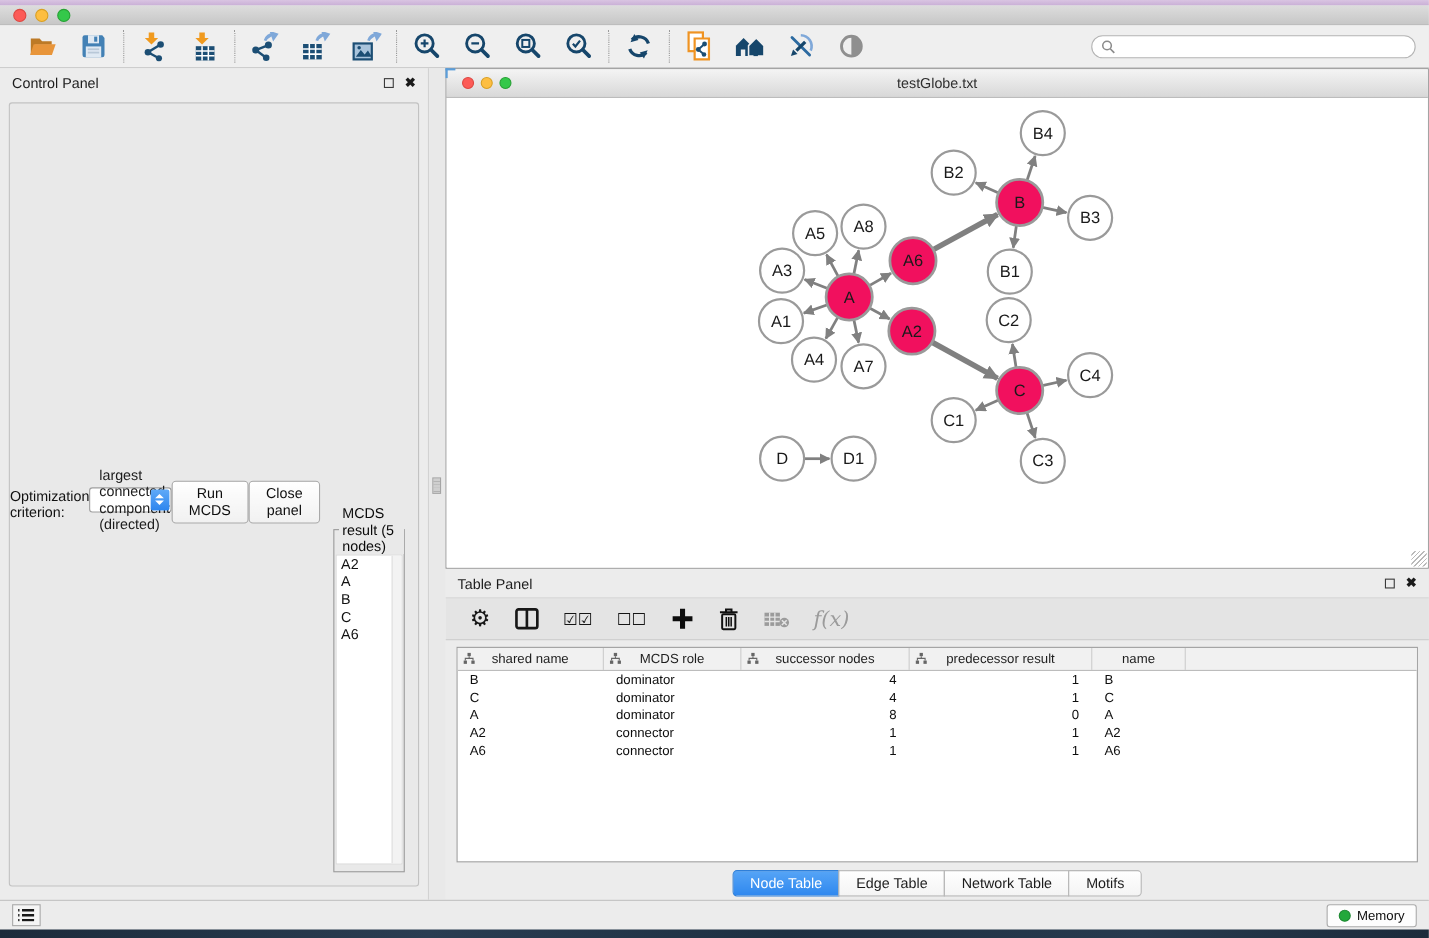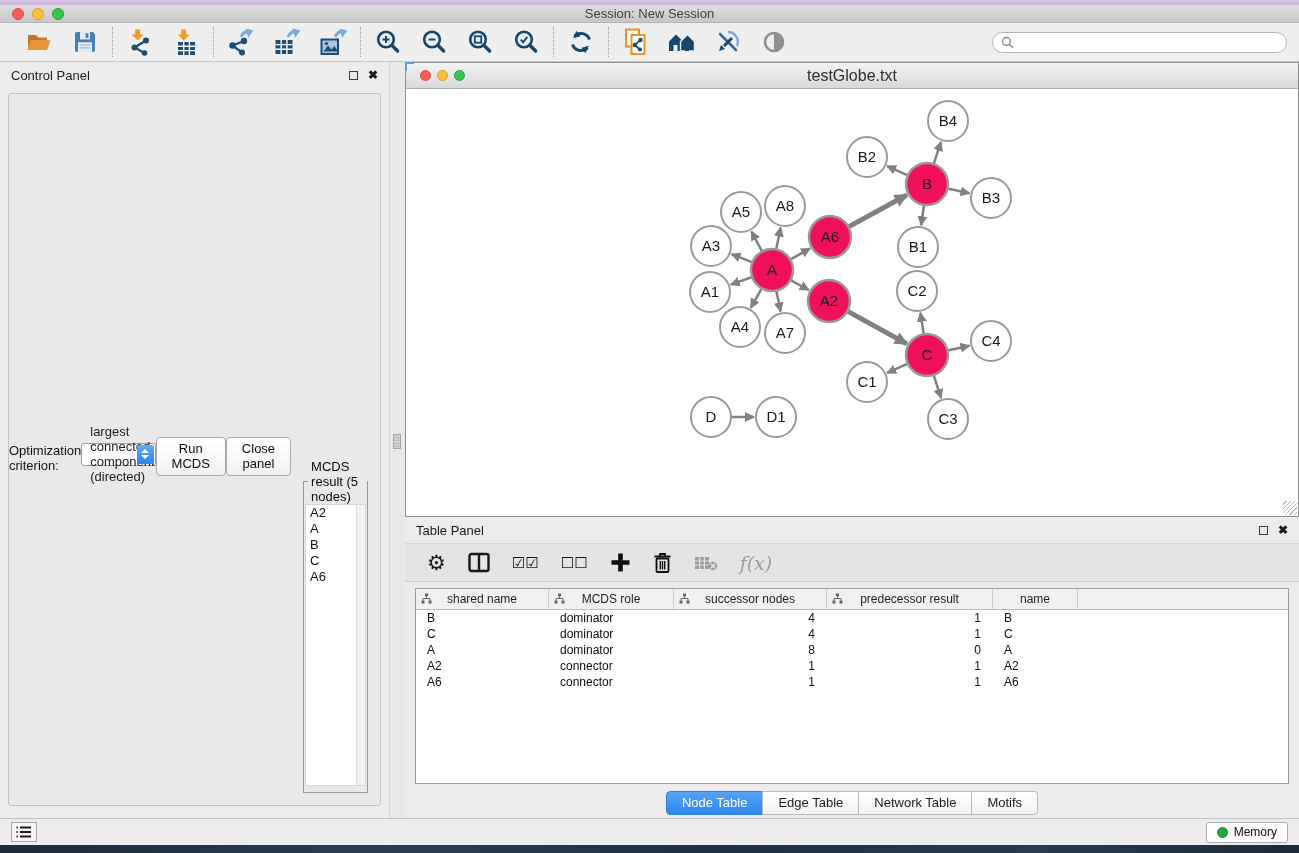--- a/index.html
+++ b/index.html
@@ -62,21 +62,21 @@
 
   
   .right-stack { flex:1; display:flex; flex-direction:column; min-width:0; }
 
   
   .network-window { height:455px; background:#fff; border:1px solid #8f8f8f; position:relative; display:flex; flex-direction:column; }
   .nw-corner { position:absolute; left:-1px; top:-1px; width:9px; height:9px; border-left:2px solid #5b9dd9; border-top:2px solid #5b9dd9; z-index:3; }
   .nw-titlebar { height:26px; background:linear-gradient(#f4f4f4,#d8d8d8); border-bottom:1px solid #adadad; position:relative; display:flex; align-items:center; justify-content:center; }
   .nw-tl { position:absolute; left:14px; top:7px; display:flex; gap:6px; }
   .nw-tl .tl { width:11px; height:11px; }
-  .nw-title { font-size:16px; color:#2e2e2e; }
+  .nw-title { font-size:13px; color:#2e2e2e; }
   .nw-canvas { flex:1; position:relative; background:#fff; }
   .nw-canvas svg { position:absolute; left:0; top:0; }
   .nw-grip { position:absolute; right:1px; bottom:1px; width:14px; height:14px;
     background:repeating-linear-gradient(135deg, transparent, transparent 2px, #b9b9b9 2px, #b9b9b9 3px); }
 
   
   .table-panel { flex:1; background:#ececec; display:flex; flex-direction:column; min-height:0; }
   .tp-toolbar { height:39px; background:#e4e4e4; border-top:1px solid #d8d8d8; border-bottom:1px solid #cecece; display:flex; align-items:center; gap:22px; padding:0 22px; }
   .tp-ico { display:flex; align-items:center; justify-content:center; height:30px; cursor:default; }
   .gear-glyph { font-size:21px; color:#171717; line-height:1; }
@@ -102,21 +102,20 @@
 </head>
 <body>
 
 <div class="band top-strip"></div>
 <div class="band titlebar">
   <div class="tl-group">
     <span class="tl red"></span>
     <span class="tl yellow"></span>
     <span class="tl green"></span>
   </div>
-  <div class="win-title">Session: New Session</div>
 </div>
 
 <div class="band toolbar">
   <div class="tgroup">
     <span class="tbtn">
       <svg width="26" height="24" viewBox="0 0 26 24">
           <path d="M2 20 V5 h8 l2.3 2.5 H21 v3.2 H6 z" fill="#bd7a26"></path>
           <path d="M4.6 10.2 h20 l-3.4 9.8 H1.4 z" fill="#e8953a"></path>
         </svg>
     </span>

